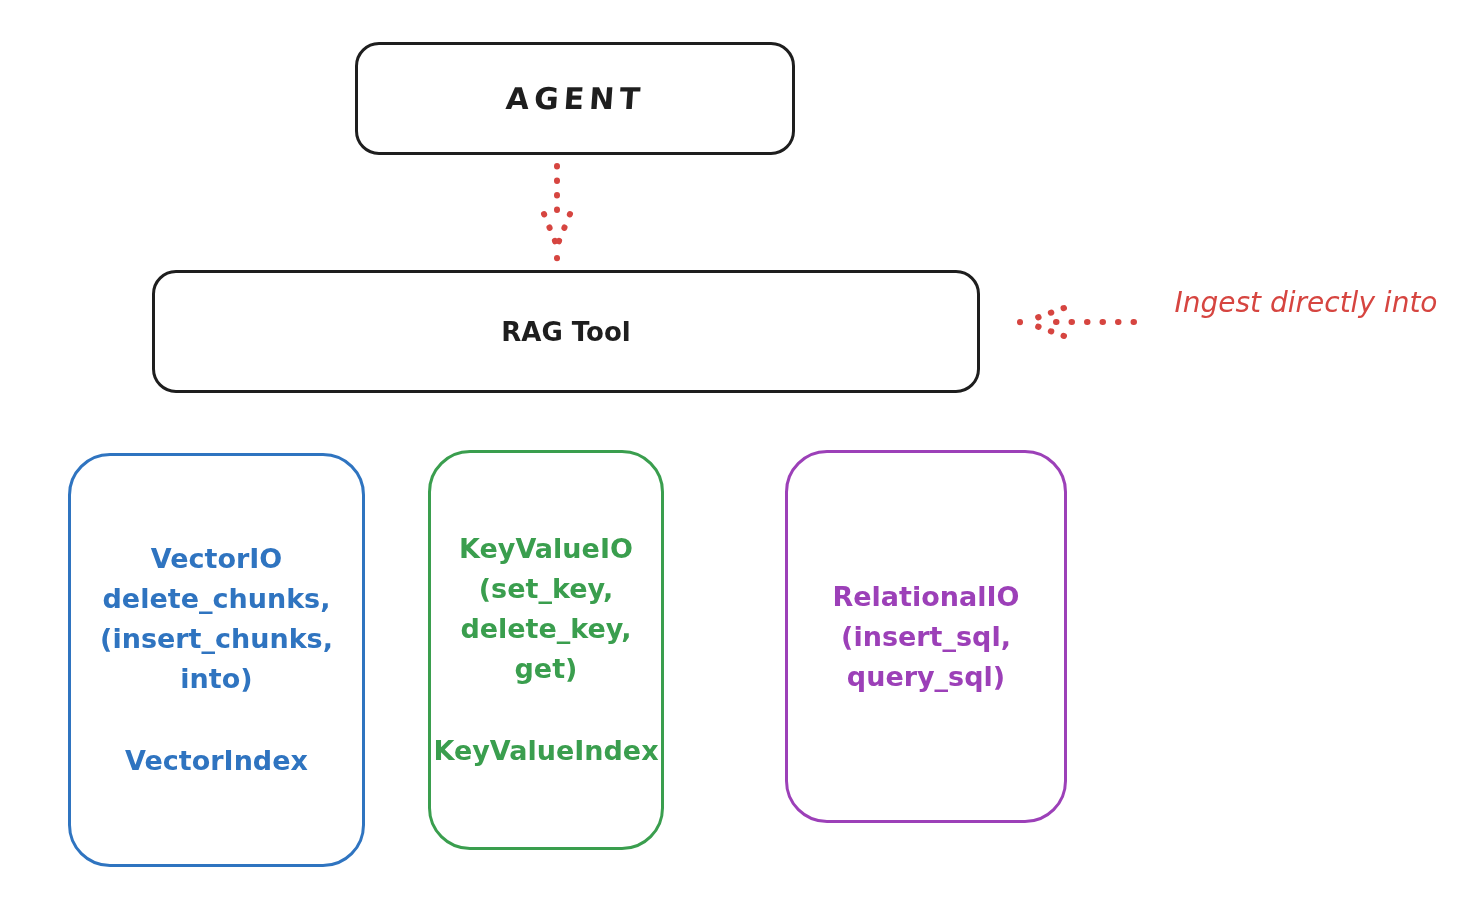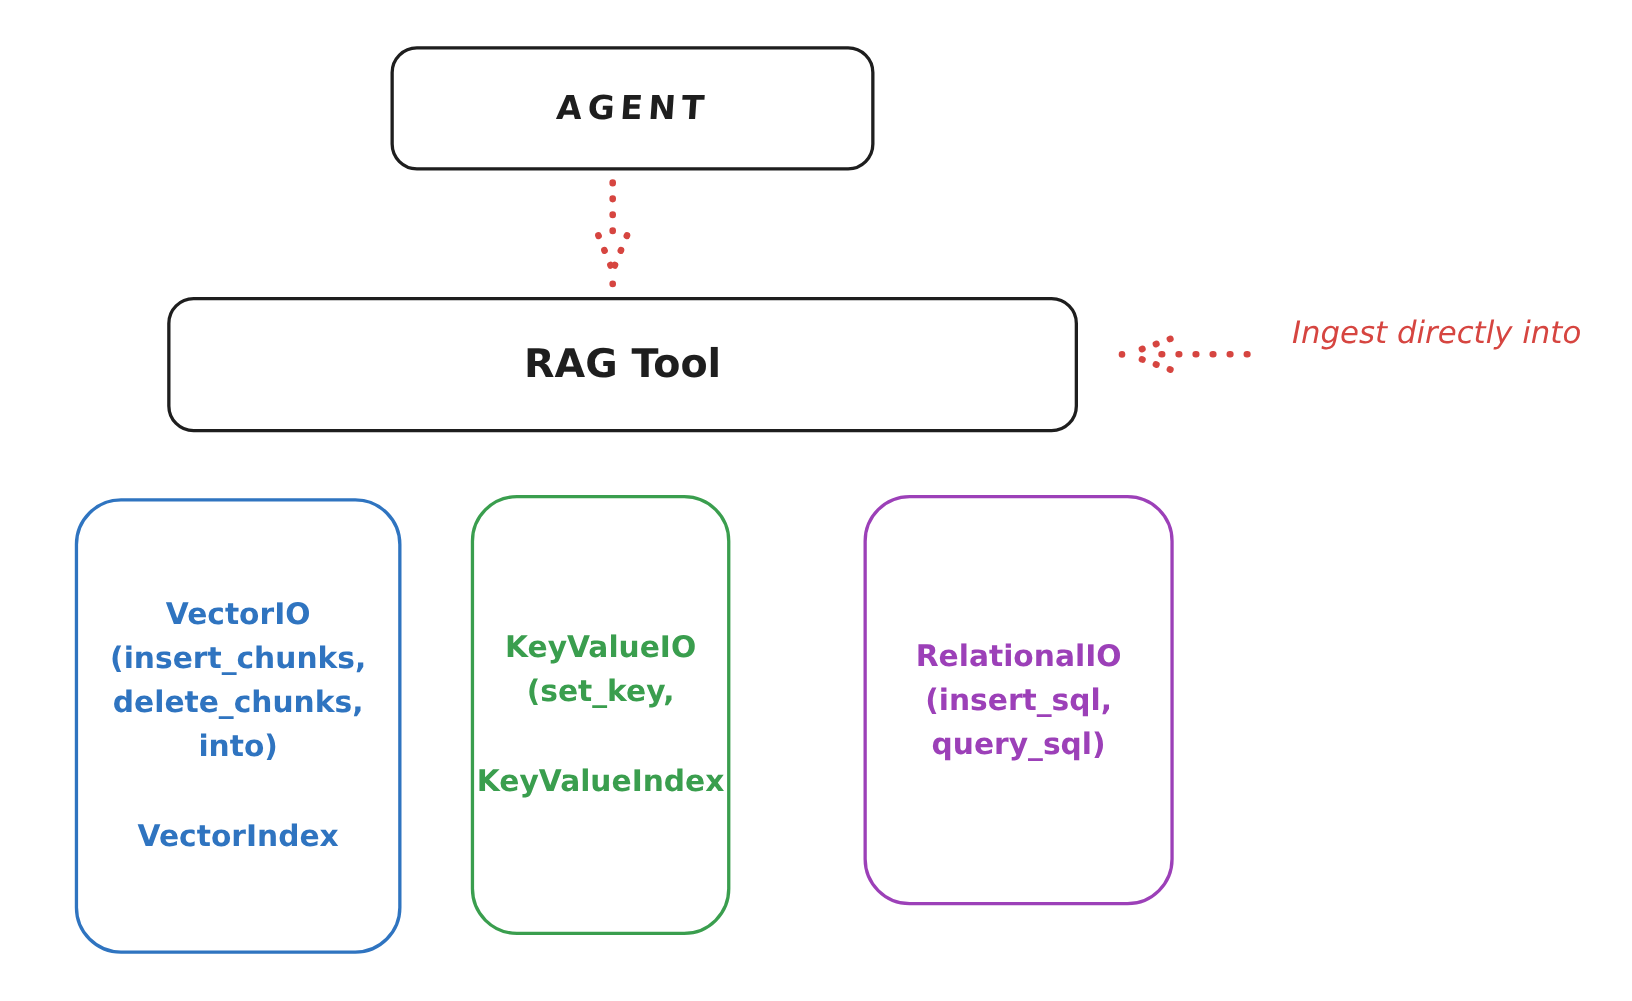--- a/index.html
+++ b/index.html
@@ -36,21 +36,21 @@
     font-size: 30px;
     font-weight: 700;
     letter-spacing: 5px;
     transform: skewX(-4deg);
   }
   .rag-box {
     left: 152px; top: 270px;
     width: 828px; height: 123px;
   }
   .rag-box .label {
-    font-size: 36px;
+    font-size: 26px;
     font-weight: 600;
   }
   .arrow-svg { position: absolute; }
   .annotation {
     position: absolute;
     left: 1128px; top: 284px;
     width: 356px;
     text-align: center;
     color: #d64540;
     font-size: 28px;
@@ -123,31 +123,32 @@
     <path class="dot-stroke" d="M6 24 L6 24.2"></path>
   </svg>
 
   <div class="annotation">
     <div>Ingest directly into</div>
   </div>
 
   <div class="sketch-box storage-box box-vector">
     <div>
       <div>VectorIO</div>
+      <div>delete_chunks,</div>
       <div>(insert_chunks,</div>
-      <div>delete_chunks,</div>
       <div>into)</div>
     </div>
     <div class="index-label">VectorIndex</div>
   </div>
 
   <div class="sketch-box storage-box box-keyvalue">
     <div>
       <div>KeyValueIO</div>
       <div>(set_key,</div>
+      <div>delete_key, get)</div>
     </div>
     <div class="index-label">KeyValueIndex</div>
   </div>
 
   <div class="sketch-box storage-box box-relational">
     <div>
       <div>RelationalIO</div>
       <div>(insert_sql,</div>
       <div>query_sql)</div>
     </div>

